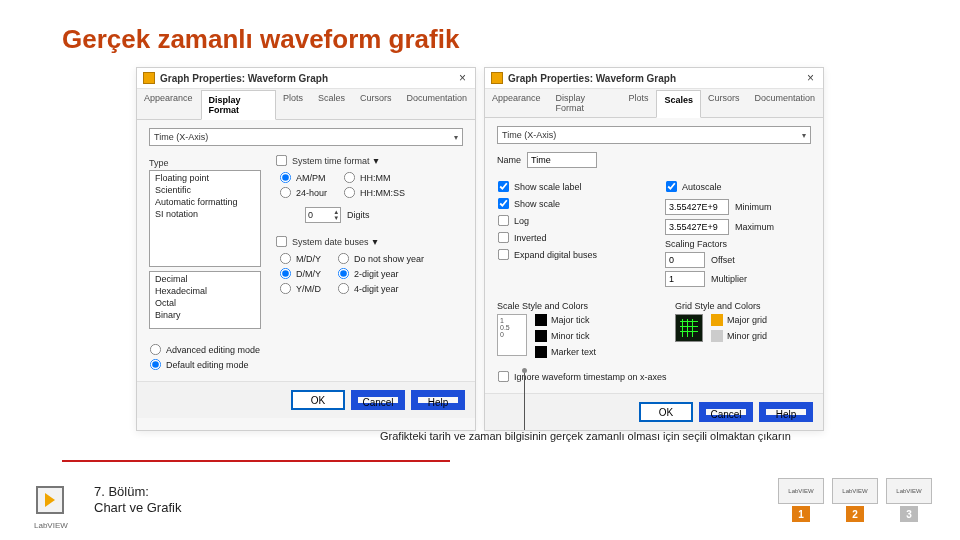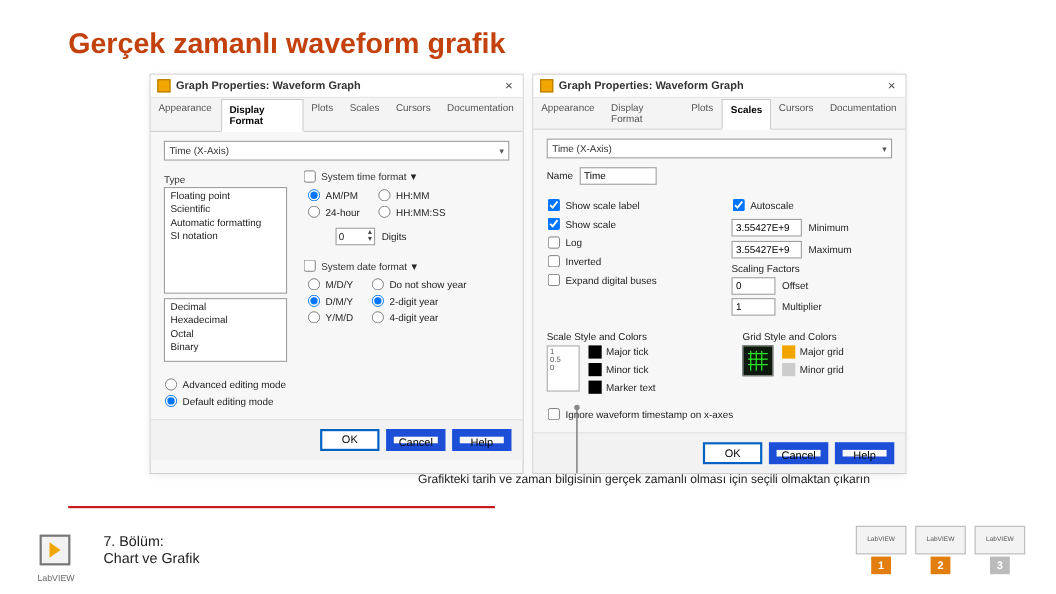--- a/index.html
+++ b/index.html
@@ -187,21 +187,21 @@
               <span>0</span>
               <span class="arr">▴<br>▾</span>
             </div>
             <span class="field-label">Digits</span>
           </div>
 
           <div class="row" style="align-items:center; gap:4px; margin-top:10px;">
             <label class="cb">
                 <input type="checkbox" style="">
               </label>
-            <span class="group-label" style="margin:0">System date format</span>
+            <span class="group-label" style="margin:0">System date buses</span>
             <span class="chev">▾</span>
           </div>
           <div class="row" style="gap:16px; margin-left:4px;">
             <div>
               <label class="rb">
                   <input type="radio" style="">
                   <span>M/D/Y</span>
                 </label>
               <label class="rb">
                   <input type="radio" checked="" style="">

